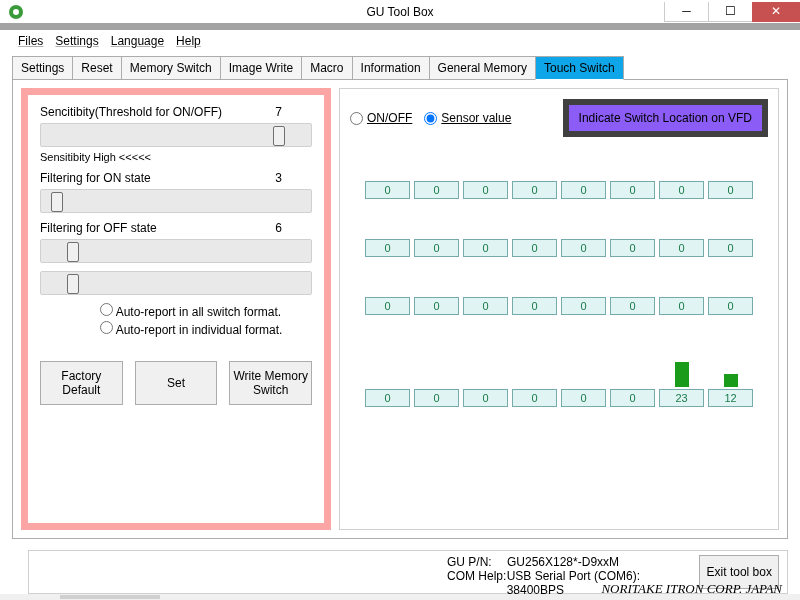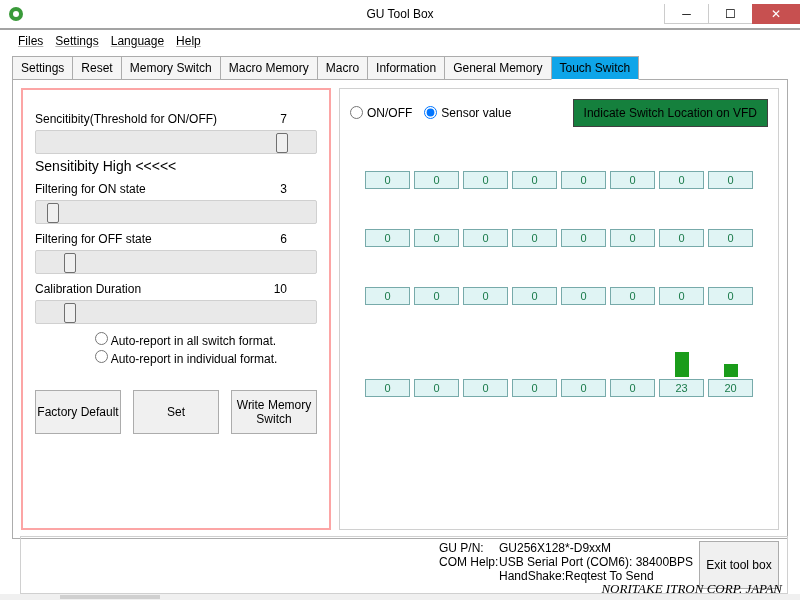--- a/index.html
+++ b/index.html
@@ -1,60 +1,60 @@
 <!DOCTYPE html>
 <html><head>
 <meta charset="utf-8">
 <style>
 * { box-sizing: border-box; margin: 0; padding: 0; font-family: "Segoe UI", Tahoma, sans-serif; font-size: 12px; }
 body { background: #fff; width: 800px; height: 600px; overflow: hidden; }
 
-.titlebar { height: 30px; background: #fff; display: flex; align-items: center; border-bottom: 2px solid #a3a3a3; position: relative; }
+.titlebar { height: 30px; background: #fff; display: flex; align-items: center; border-bottom: 7px solid #a3a3a3; position: relative; }
 .titlebar .icon { width: 16px; height: 16px; margin-left: 8px; }
 .titlebar .title { position: absolute; left: 50%; transform: translateX(-50%); font-size: 12px; }
 .titlebar .controls { position: absolute; right: 0; display: flex; }
 .titlebar .controls div { width: 45px; height: 20px; display: flex; align-items: center; justify-content: center; border: 1px solid #ccc; border-top: none; margin-left: -1px; background: #fff; }
 .titlebar .controls .close { background: #c75050; color: #fff; border-color: #c75050; width: 48px; }
 
 .menubar { height: 22px; display: flex; align-items: center; padding-left: 18px; gap: 12px; }
 .menubar span { text-decoration: underline; text-decoration-color: rgba(0,0,0,0.3); }
 
 .tabs { display: flex; padding-left: 12px; margin-top: 4px; }
 .tab { padding: 4px 8px; border: 1px solid #acacac; background: #fff; margin-right: -1px; font-size: 12px; cursor: default; }
 .tab.active { background: #0ea5e9; border-bottom: 1px solid #fff; position: relative; z-index: 2; }
 .tab:not(.active) { background: #f5f5f5; }
 
 .tabcontent { border: 1px solid #acacac; margin: 0 12px 0 12px; position: relative; top: -1px; height: 460px; display: flex; padding: 8px; gap: 8px; }
 
-.leftpanel { width: 310px; border: 2px solid #fca5a5; padding: 22px 12px; }
+.leftpanel { width: 310px; border: 7px solid #fca5a5; padding: 10px 12px; }
 .sliderrow { margin-bottom: 2px; }
 .sliderrow .lblrow { display: flex; justify-content: space-between; padding-right: 30px; }
 .slider-track { height: 24px; background: #e9e9e9; border: 1px solid #d0d0d0; border-radius: 2px; position: relative; margin: 4px 0 8px 0; }
 .slider-thumb { position: absolute; top: 2px; width: 12px; height: 20px; background: #f0f0f0; border: 1px solid #707070; border-radius: 2px; }
-.subtext { font-size: 14px; margin: -4px 0 8px 0; }
+.subtext { font-size: 11px; margin: -4px 0 8px 0; }
 
 .radiogroup { margin: 8px 0 0 60px; }
 .radiogroup label { display: block; line-height: 18px; }
 
 .btnrow { display: flex; gap: 12px; margin-top: 22px; }
 .btn { flex: 1; height: 44px; border: 1px solid #acacac; background: #f0f0f0; display: flex; align-items: center; justify-content: center; text-align: center; cursor: default; }
 
 .rightpanel { flex: 1; border: 1px solid #d0d0d0; padding: 10px; position: relative; }
 .toprow { display: flex; align-items: center; gap: 12px; }
-.toprow label { display: flex; align-items: flex-start; gap: 4px; }
-.vfdbtn { margin-left: auto; padding: 6px 10px; border: 1px solid #404040; background: #15803d; }
+.toprow label { display: flex; align-items: flex-end; gap: 4px; text-decoration: underline; }
+.vfdbtn { margin-left: auto; padding: 6px 10px; border: 6px solid #404040; background: #8b5cf6; }
 
 .sensor-rows { margin-top: 44px; }
 .sensor-row { display: flex; gap: 4px; margin-bottom: 40px; justify-content: center; position: relative; }
 .cell { width: 45px; height: 18px; background: #e0f4f4; border: 1px solid #7aa; text-align: center; line-height: 16px; color: #1a7a4a; font-size: 11px; }
 .barrow { display: flex; gap: 4px; justify-content: center; align-items: flex-end; height: 32px; margin-bottom: 2px; }
 .bar { width: 45px; display: flex; justify-content: center; align-items: flex-end; }
 .bar-inner { width: 14px; background: #1a9c1a; }
 
-.footer { position: absolute; bottom: 6px; left: 20px; right: 12px; border: 1px solid #d0d0d0; height: 58px; display: flex; padding: 4px 8px; }
+.footer { position: absolute; bottom: 6px; left: 28px; right: 12px; border: 1px solid #d0d0d0; height: 44px; display: flex; padding: 4px 8px; }
 .footer .info { margin-left: 410px; line-height: 14px; font-size: 11px; }
 .footer .info div { display: flex; }
 .footer .info .k { width: 60px; }
 .footer .exit { margin-left: auto; width: 80px; border: 1px solid #acacac; background: #f0f0f0; display: flex; align-items: center; justify-content: center; }
 
 .corp { position: absolute; bottom: 3px; right: 18px; font-style: italic; font-family: "Times New Roman", serif; font-size: 13px; }
 .statusbar { position: absolute; bottom: 0; left: 0; right: 0; height: 6px; background: #f0f0f0; }
 .gripper { position: absolute; left: 60px; bottom: 1px; width: 100px; height: 4px; background: #d0d0d0; }
 </style>
 </head>
@@ -77,21 +77,21 @@
   <span>Files</span>
   <span>Settings</span>
   <span>Language</span>
   <span>Help</span>
 </div>
 
 <div class="tabs" id="tabstrip">
     <div class="tab">Settings</div>
     <div class="tab">Reset</div>
     <div class="tab">Memory Switch</div>
-    <div class="tab">Macro Memory</div>
+    <div class="tab">Image Write</div>
     <div class="tab">Macro</div>
     <div class="tab">Information</div>
     <div class="tab">General Memory</div>
     <div class="tab active">Touch Switch</div>
   </div>
 
 <div class="tabcontent">
 
   <div class="leftpanel">
     <div class="sliderrow">
@@ -116,24 +116,20 @@
     <div class="sliderrow">
       <div class="lblrow">
           <span>Filtering for OFF state</span>
           <span>6</span>
         </div>
       <div class="slider-track">
           <div class="slider-thumb" style="left:calc(12% - 6px)"></div>
         </div>
     </div>
     <div class="sliderrow">
-      <div class="lblrow">
-          <span>Calibration Duration</span>
-          <span>10</span>
-        </div>
       <div class="slider-track">
           <div class="slider-thumb" style="left:calc(12% - 6px)"></div>
         </div>
     </div>
 
     <div class="radiogroup">
       <label><input type="radio" name="rep" style=""> <span>Auto-report in all switch format.</span></label>
       <label><input type="radio" name="rep" style=""> <span>Auto-report in individual format.</span></label>
     </div>
 
@@ -214,21 +210,21 @@
           </div>
         </div>
         <div class="sensor-row">
           <div class="cell">0</div>
           <div class="cell">0</div>
           <div class="cell">0</div>
           <div class="cell">0</div>
           <div class="cell">0</div>
           <div class="cell">0</div>
           <div class="cell">23</div>
-          <div class="cell">20</div>
+          <div class="cell">12</div>
         </div>
       </div>
   </div>
 
 </div>
 
 <div class="footer">
   <div class="info">
     <div>
         <span class="k">GU P/N:</span>

